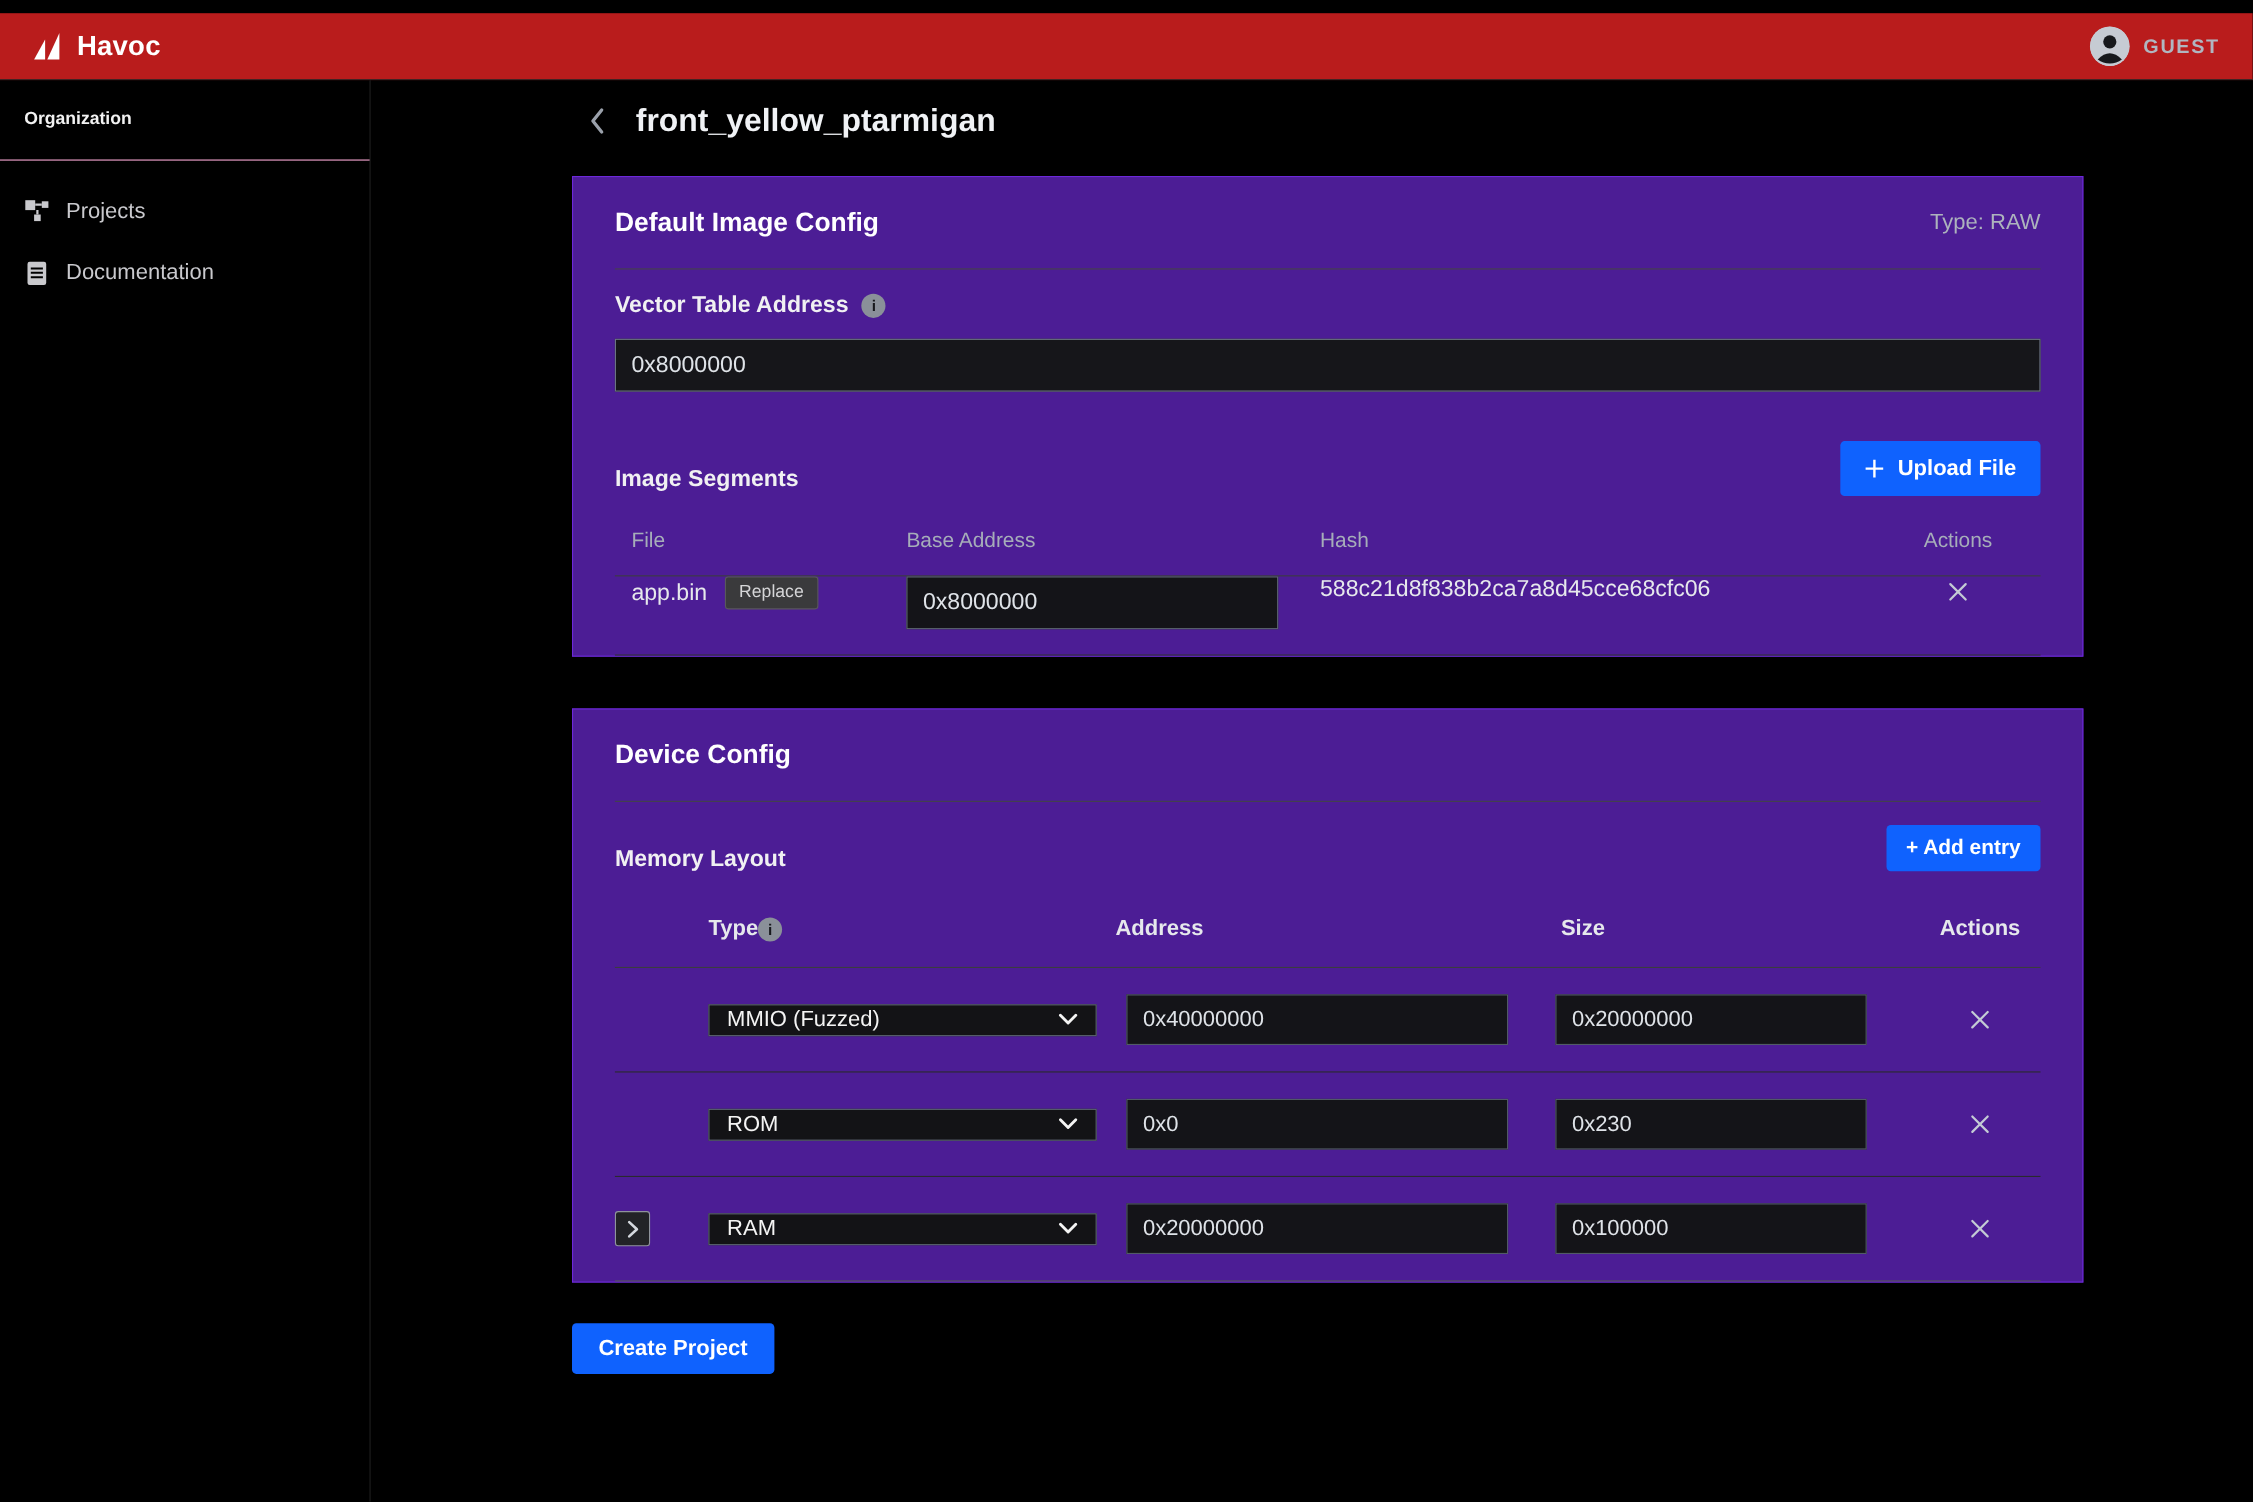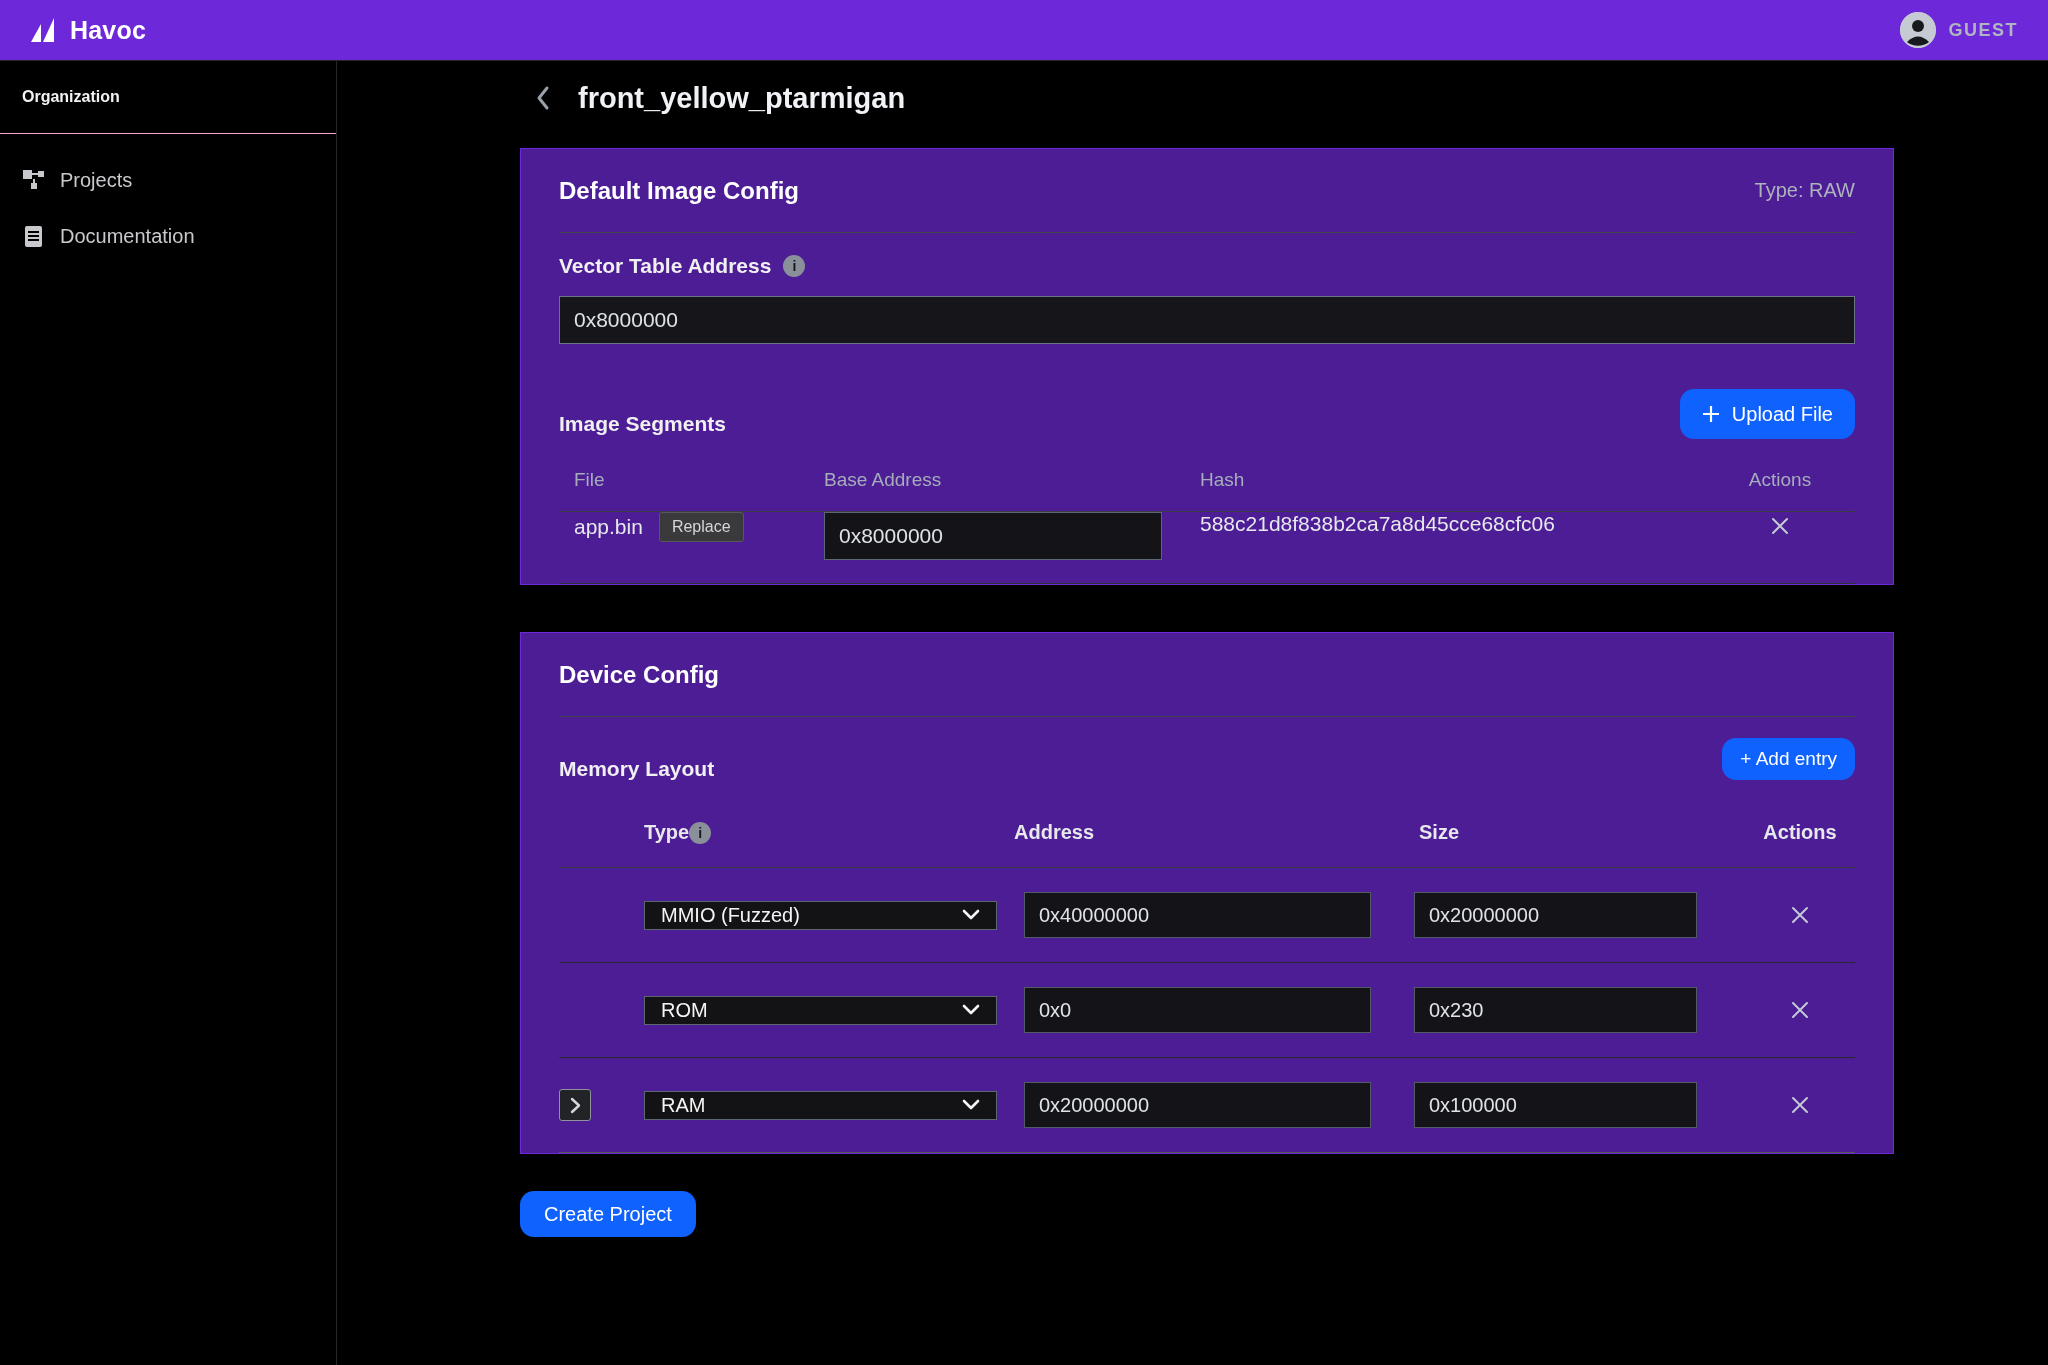--- a/index.html
+++ b/index.html
@@ -1,21 +1,21 @@
 <!DOCTYPE html>
 <html><head>
 <meta charset="utf-8">
 <style>
   * { margin:0; padding:0; box-sizing:border-box; }
   html,body { width:2048px; height:1365px; background:#000; overflow:hidden;
     font-family:"Liberation Sans","DejaVu Sans",sans-serif; color:#e6e8ec; }
 
   
-  .topbar { height:61px; background:#6d28d9; border-bottom:1px solid #262626;
-    display:flex; align-items:center; justify-content:space-between; padding:0 30px; }
+  .topbar { height:61px; background:#b91c1c; border-bottom:1px solid #262626;
+    display:flex; align-items:center; justify-content:space-between; padding:0 30px;margin-top:12px; }
   .brand { display:flex; align-items:center; gap:12px; cursor:pointer; }
   .brand-logo { width:28px; height:26px; display:block; }
   .brand-name { font-size:25px; font-weight:700; color:#fff; letter-spacing:0.2px; }
   .userbox { display:flex; align-items:center; gap:12px; }
   .avatar { width:36px; height:36px; border-radius:50%; background:#c6cbd3; display:block; }
   .user-label { font-size:18px; font-weight:600; color:#b0b6c0; letter-spacing:1.5px; }
 
   
   .layout { display:flex; height:1304px; }
   .sidebar { width:337px; min-width:337px; border-right:1px solid #262626; background:#000; }
@@ -48,23 +48,23 @@
 
   .text-input { display:block; width:100%; height:48px; margin-top:17px; background:#16161a;
     border:1px solid #6b7482; color:#dfe3e8; font-size:21px; padding:0 14px;
     font-family:"Liberation Sans","DejaVu Sans",sans-serif; outline:none; }
 
   .section-row { display:flex; align-items:center; justify-content:space-between; }
   .row-segments { margin-top:45px; height:50px; }
   .row-memory { margin-top:21px; height:42px; }
   .section-title { font-size:21px; font-weight:600; color:#f0f0f2; display:flex; align-items:center; gap:12px;margin-top:20px; }
 
-  .btn-blue { background:#0f62fe; border:none; color:#fff; cursor:pointer; border-radius:14px;
+  .btn-blue { background:#0f62fe; border:none; color:#fff; cursor:pointer; border-radius:4px;
     display:flex; align-items:center; justify-content:center;
-    font-family:"Liberation Sans","DejaVu Sans",sans-serif; }
+    font-family:"Liberation Sans","DejaVu Sans",sans-serif;font-weight:bold; }
   .btn-upload { height:50px; padding:0 22px; font-size:20px; gap:12px; }
   .btn-add { height:42px; padding:0 18px; font-size:19px; }
   .btn-create { height:46px; padding:0 24px; font-size:20px; margin-top:37px; }
 
   
   .seg-header, .seg-row { display:flex; align-items:flex-start; padding-left:15px; }
   .seg-header { margin-top:30px; height:43px; border-bottom:1px solid #3c3c40;
     font-size:19px; color:#a6adb9; }
   .seg-row { height:72px; border-bottom:1px solid #313135; font-size:21px; color:#e6e8ec; }
   .col-file { width:250px; display:flex; align-items:center; gap:16px; }

